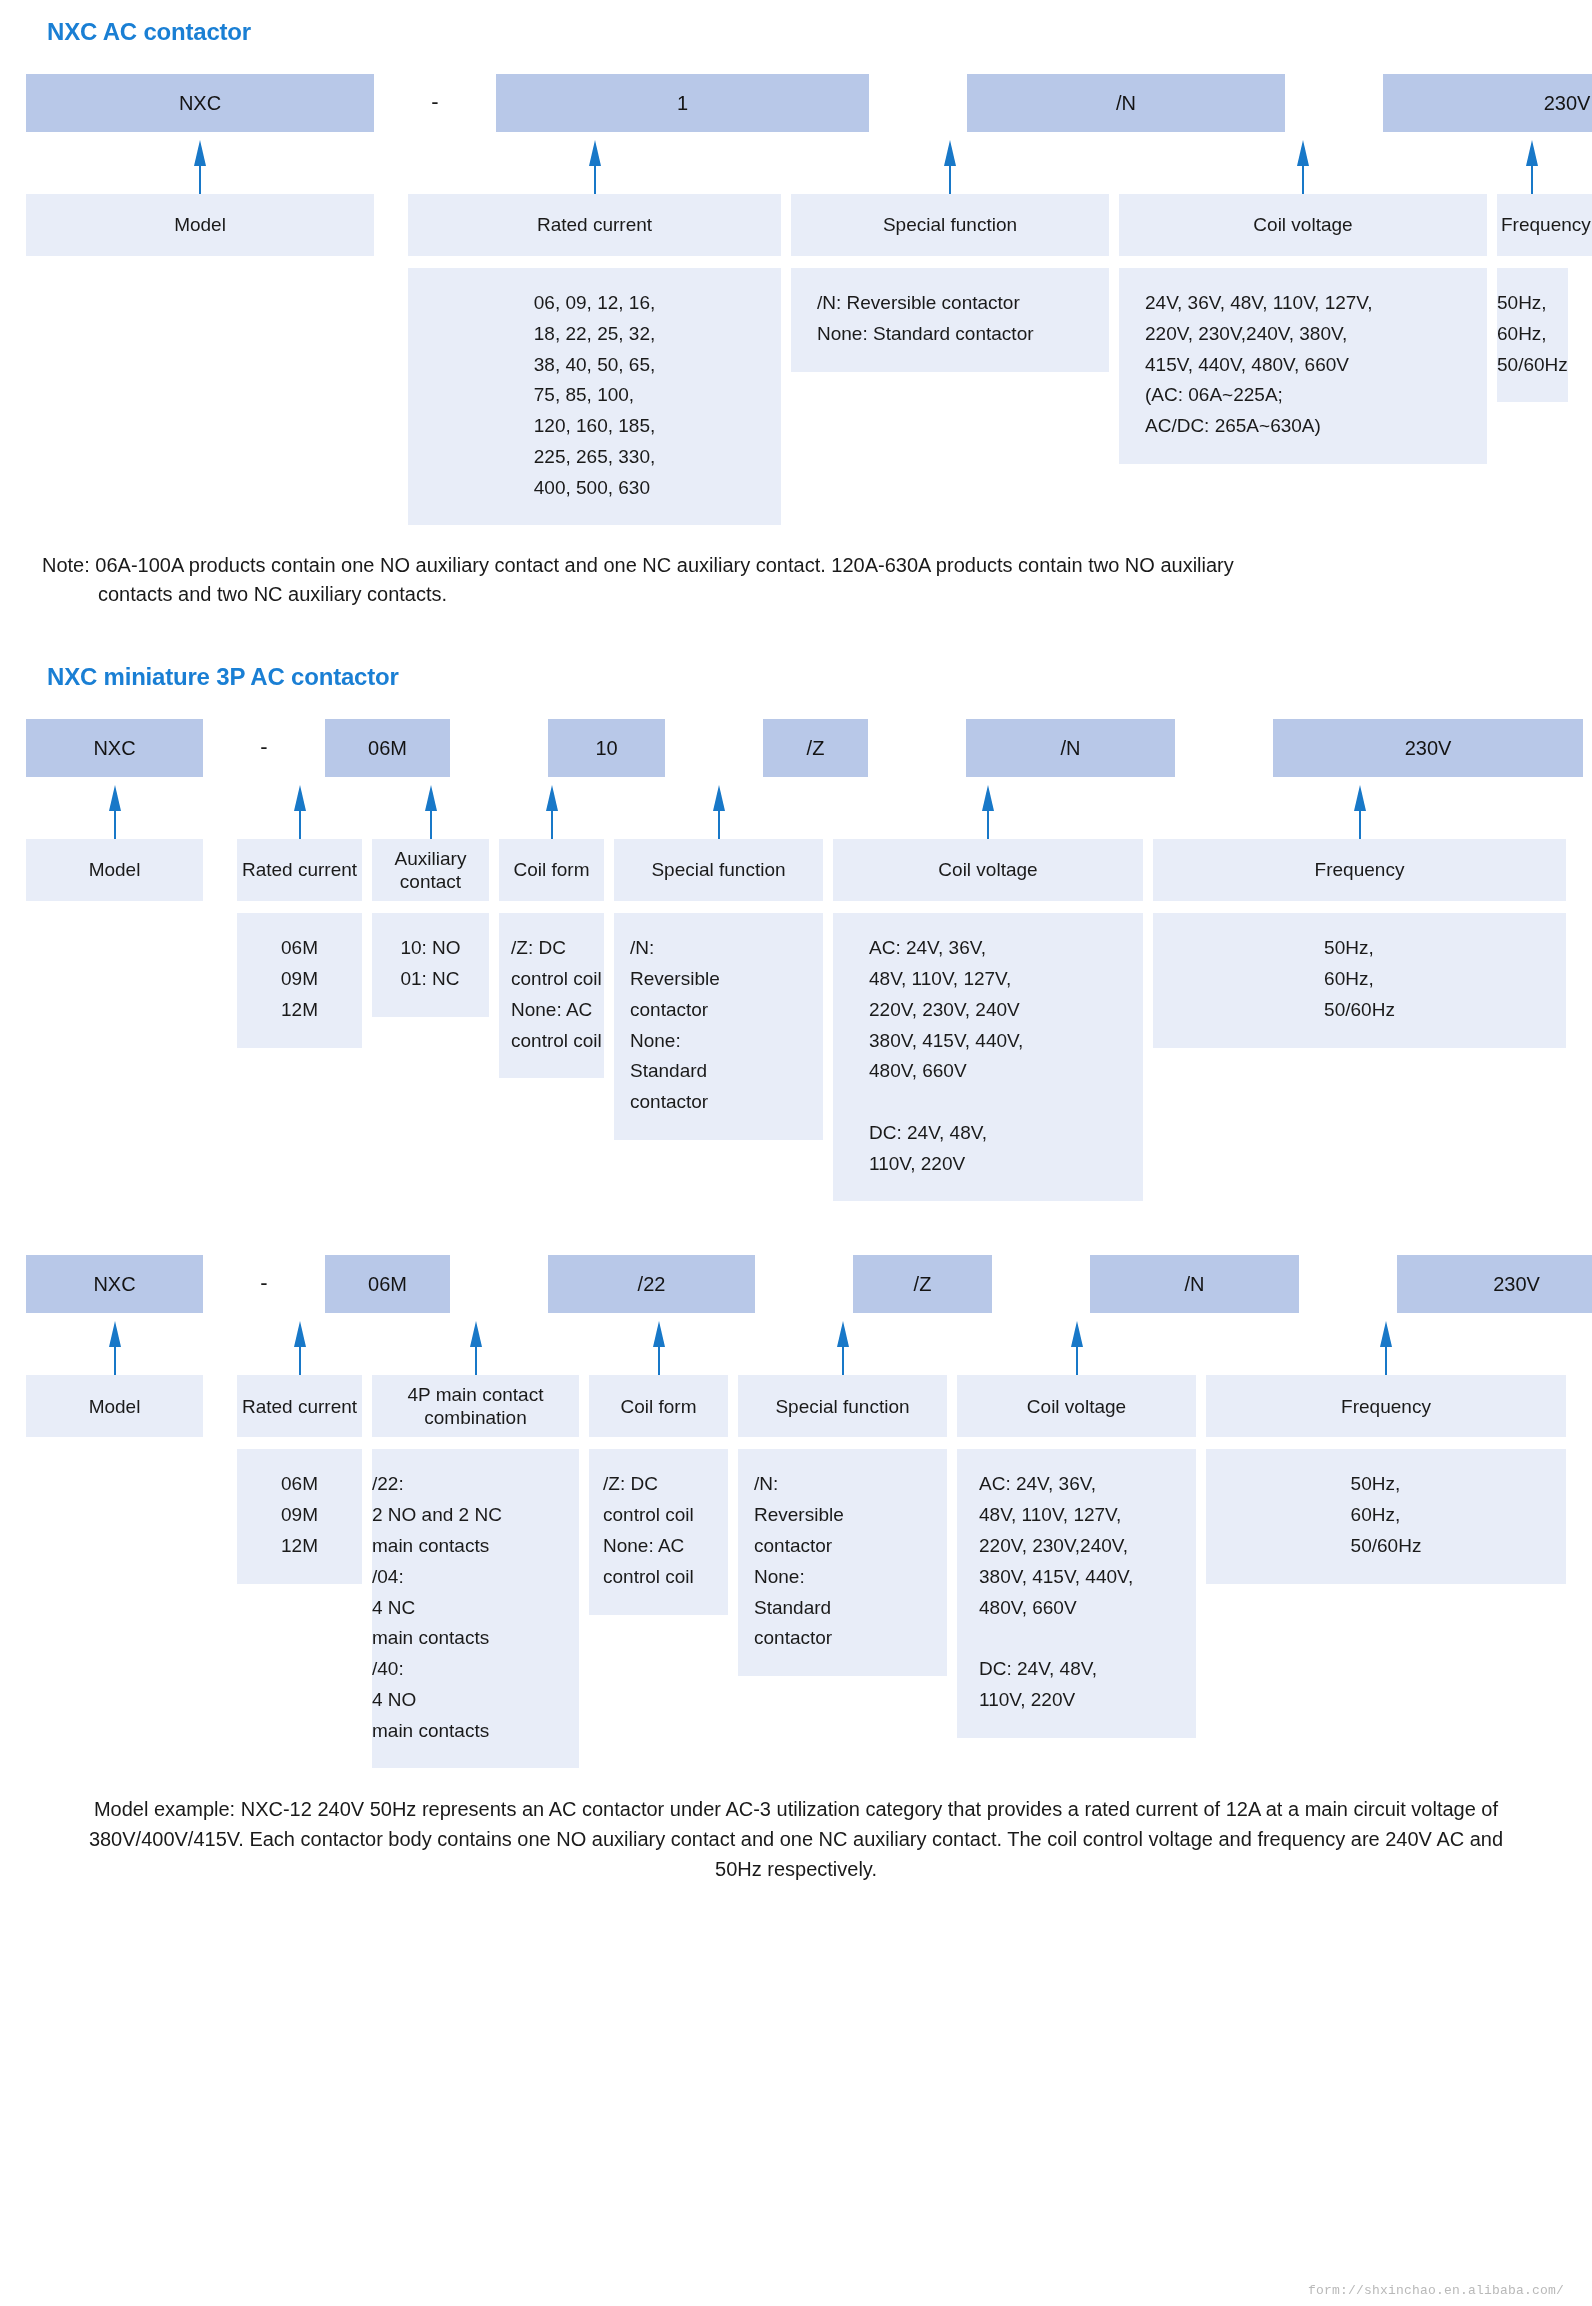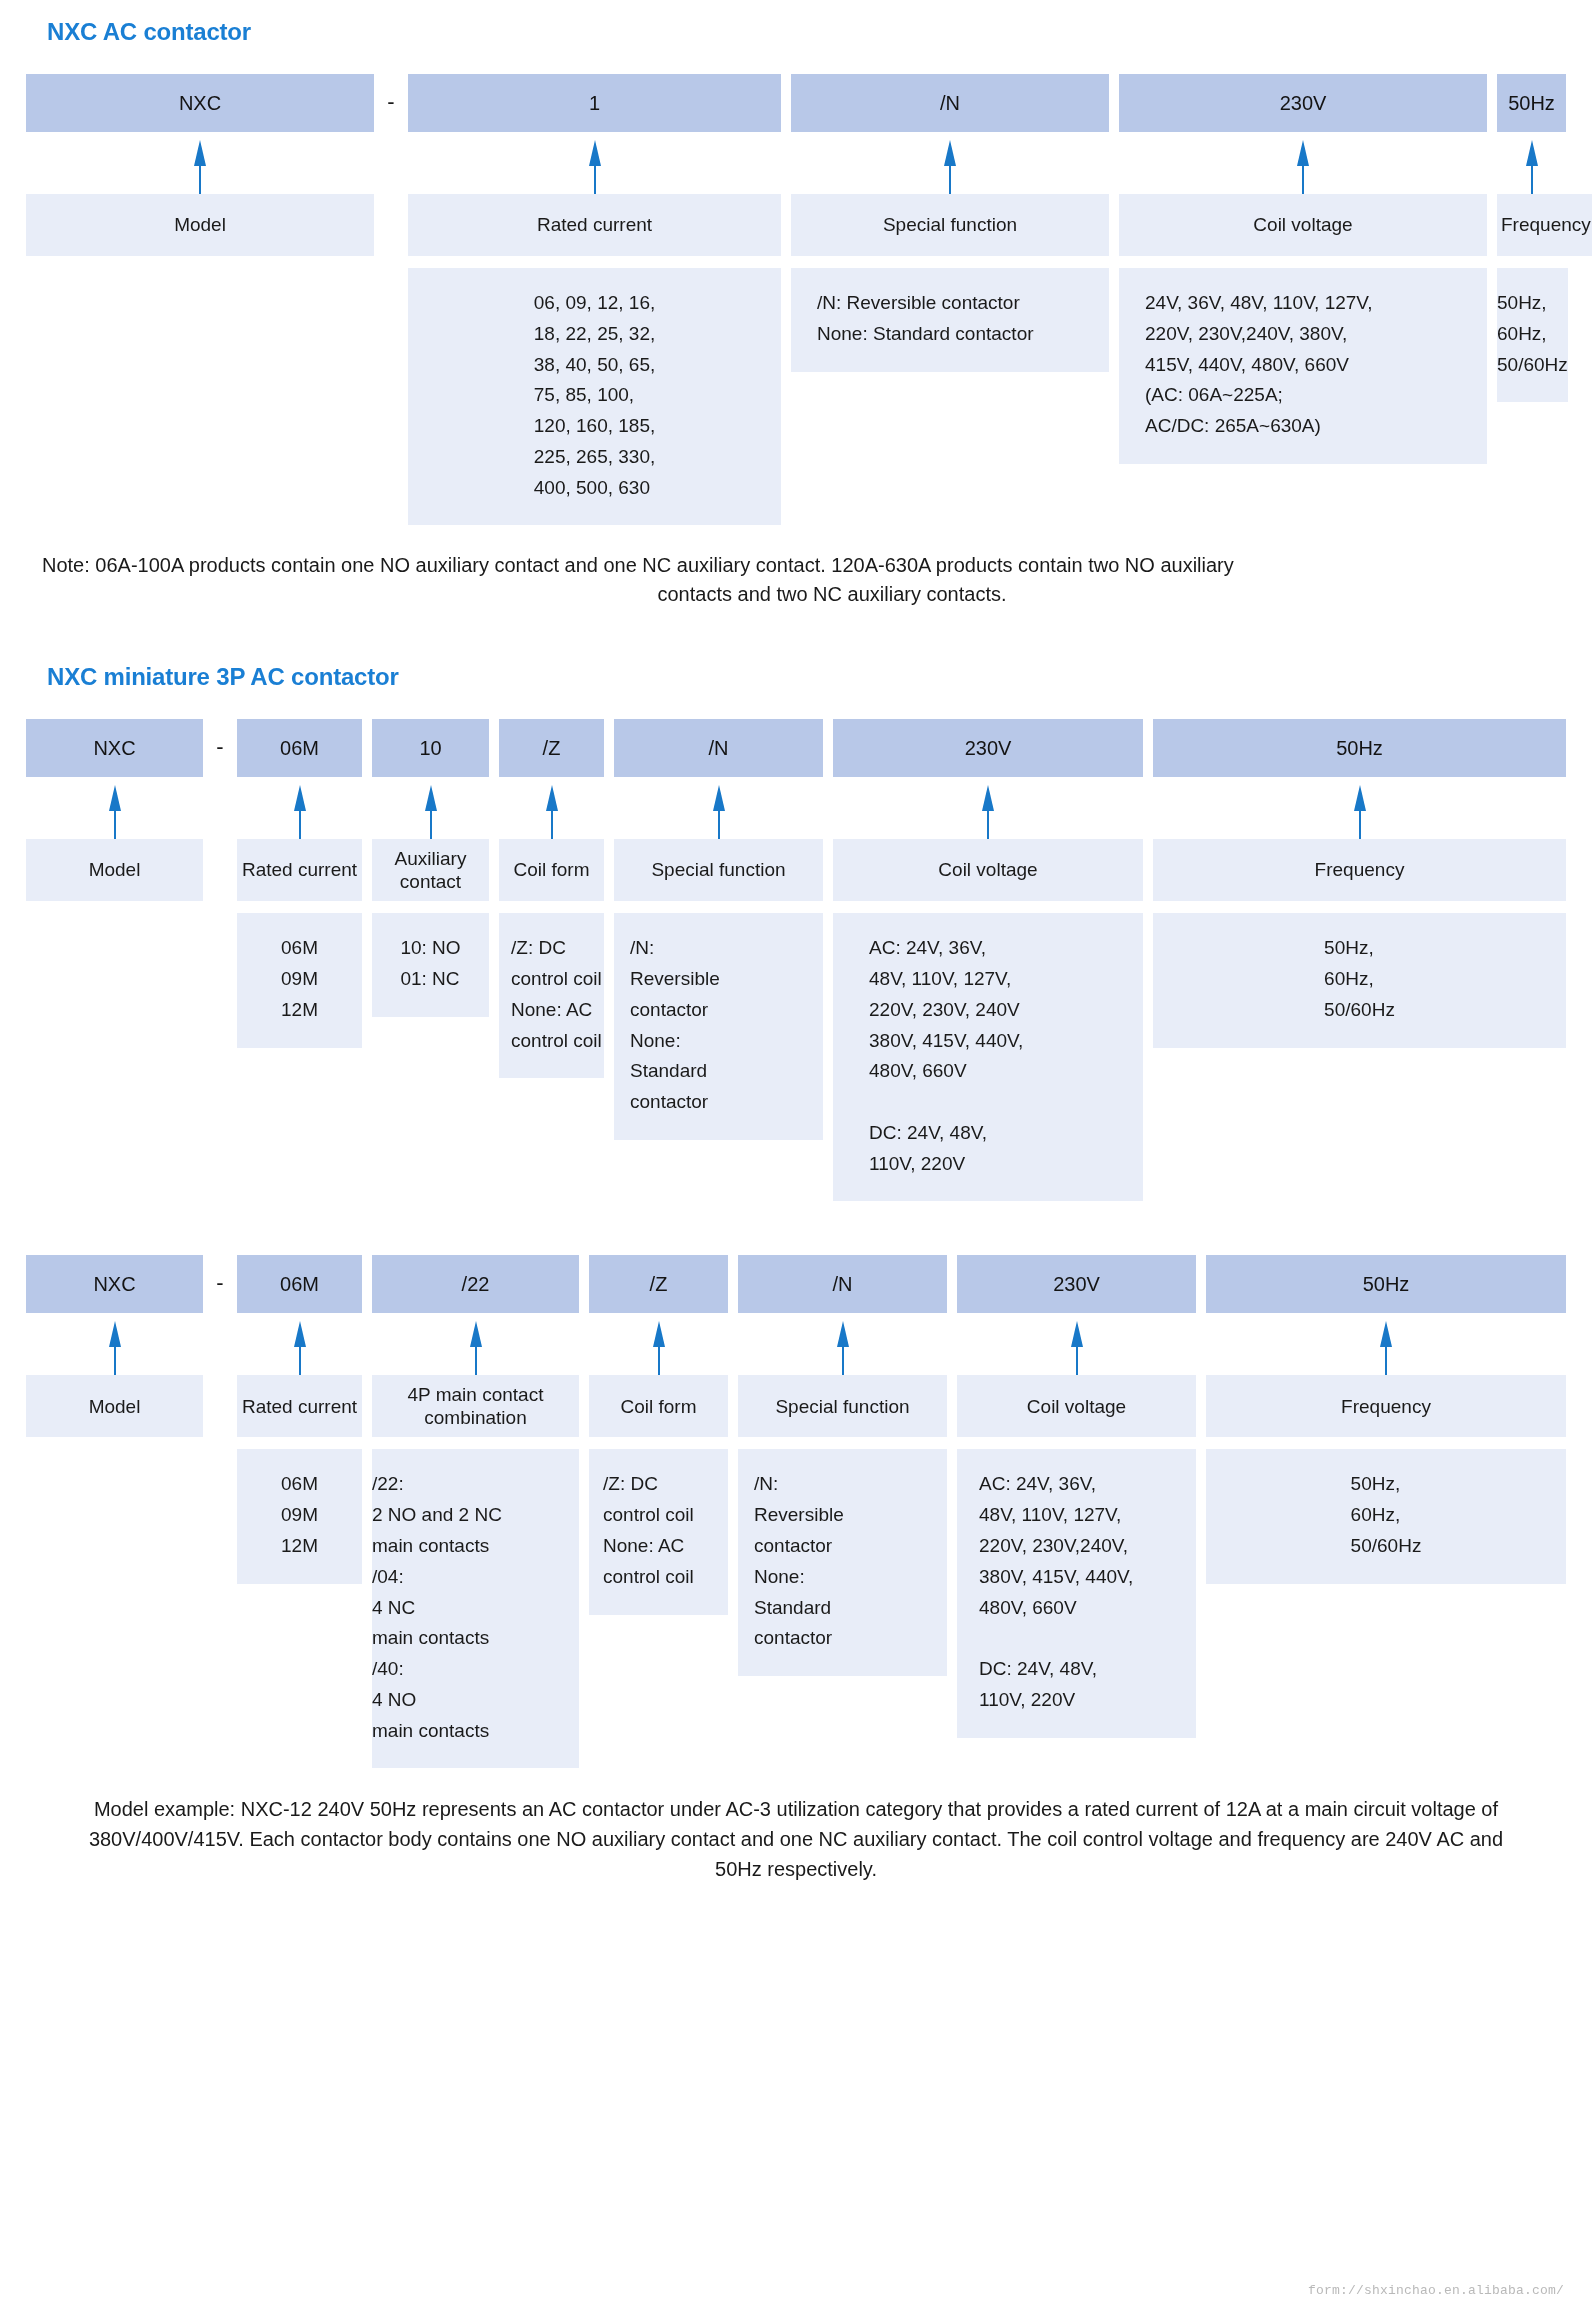--- a/index.html
+++ b/index.html
@@ -37,21 +37,21 @@
 
   
   .diagram { width: 100%; }
 
   .row {
     display: flex;
     align-items: flex-start;
     width: 100%;
   }
 
-  .row.code-row { align-items: center; }
+  .row.code-row { align-items: center; gap: 44px; }
 
   
   .gap { flex: 0 0 10px; }
 
   
   .dash {
     flex: 0 0 34px;
     text-align: center;
     font-size: 22px;
     color: #1a1a1a;
@@ -135,21 +135,21 @@
   }
 
   
   .note {
     font-size: 20px;
     line-height: 1.45;
     color: #1a1a1a;
     margin: 26px 0 0 16px;
     max-width: 1540px;
   }
-  .note .cont { display: block; padding-left: 56px; text-align: center; }
+  .note .cont { display: block; padding-left: 56px; }
 
   .model-example {
     font-size: 20px;
     line-height: 1.5;
     color: #1a1a1a;
     text-align: center;
     margin: 26px auto 0 auto;
     max-width: 1423px;
   }
 

